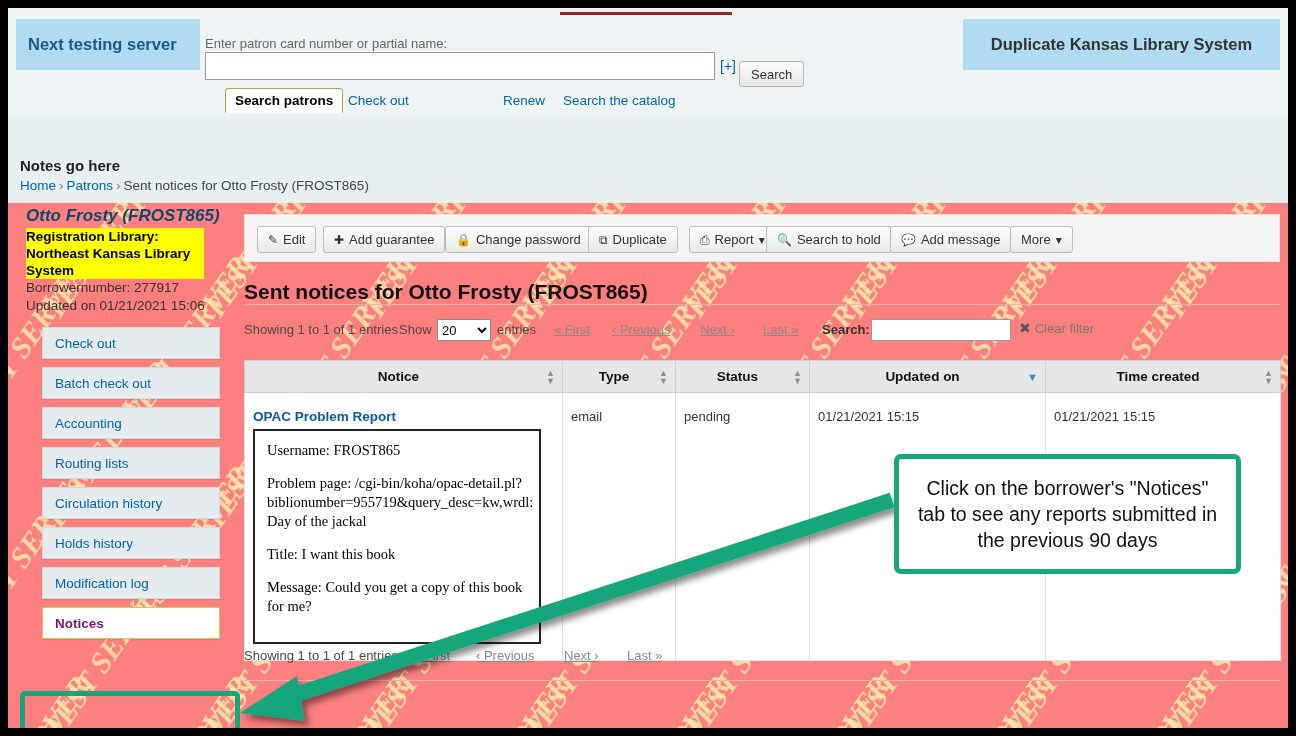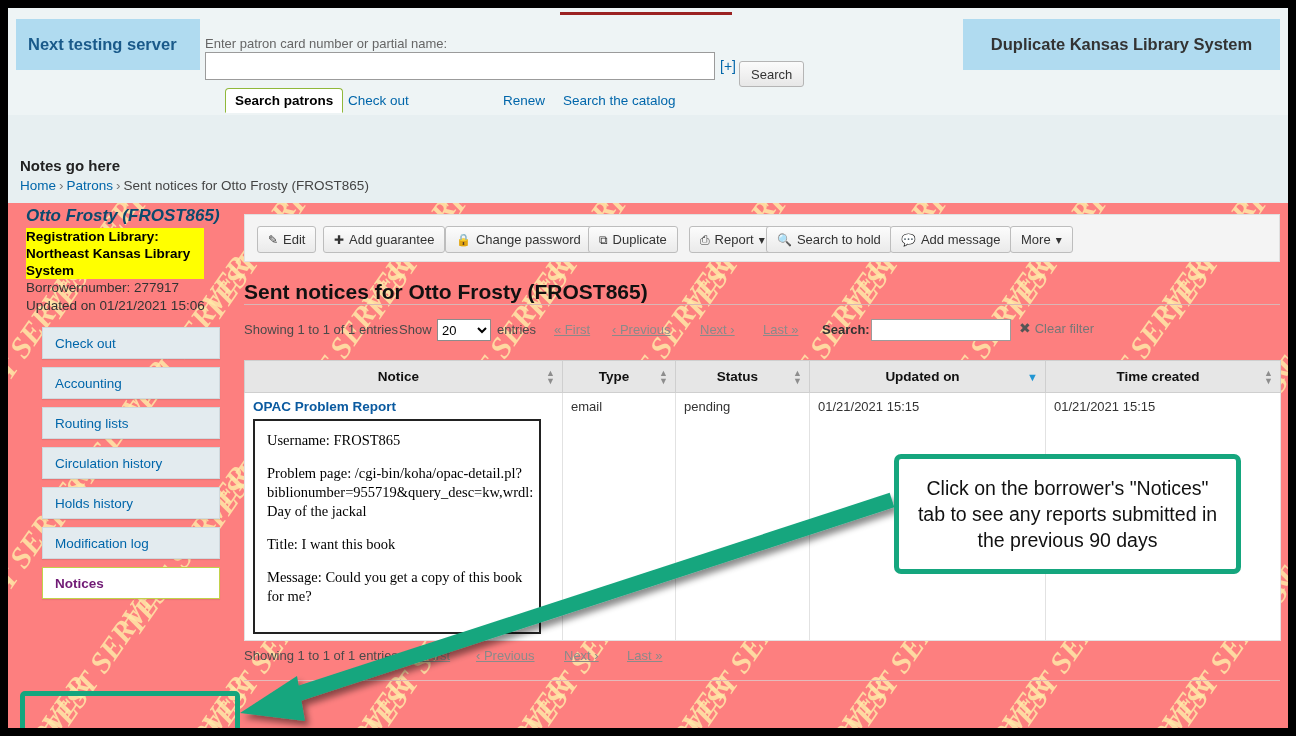--- a/index.html
+++ b/index.html
@@ -220,21 +220,21 @@
     font-size: 13.5px; color: #111;
     height: 31px;
     font-weight: bold;
     position: relative;
     padding: 0 18px 0 8px;
   }
   #table td {
     border: 1px solid #e2e2e2;
     vertical-align: top;
     font-size: 13px; color: #333;
-    padding: 6px 8px;
+    padding: 16px 8px;
     background: #fff;
   }
   .sortarrow {
     position: absolute; right: 7px; top: 50%; transform: translateY(-50%);
     font-size: 9px; color: #8d8d8d; line-height: 8px;
   }
   .sortarrow.active { color: #2196d3; font-size: 11px; }
   #notice-link { color: #0a5aa0; font-size: 13.5px; font-weight: bold; text-decoration: none; }
   #notice-body {
     border: 2px solid #222; background: #fff;
@@ -390,20 +390,21 @@
     </div>
   </div>
 
   <div id="sidebar">
     <div id="patron-name">Otto Frosty (FROST865)</div>
     <div id="reg-library">Registration Library: Northeast Kansas Library System</div>
     <div class="sb-line">Borrowernumber: 277917</div>
     <div class="sb-line">Updated on 01/21/2021 15:06</div>
     <div id="sidemenu">
       <a class="sb-item" href="#">Check out</a>
+      <a class="sb-item" href="#">Batch check out</a>
       <a class="sb-item" href="#">Accounting</a>
       <a class="sb-item" href="#">Routing lists</a>
       <a class="sb-item" href="#">Circulation history</a>
       <a class="sb-item" href="#">Holds history</a>
       <a class="sb-item" href="#">Modification log</a>
       <a class="sb-item current" href="#">Notices</a>
     </div>
   </div>
 
   <div id="toolbar">

